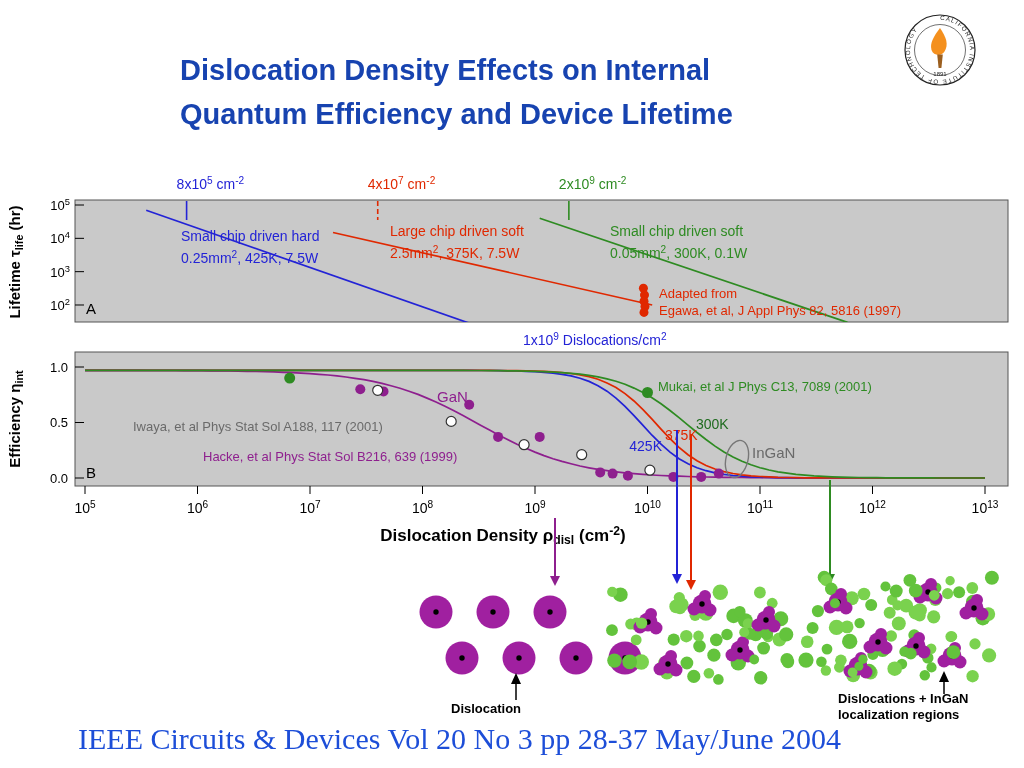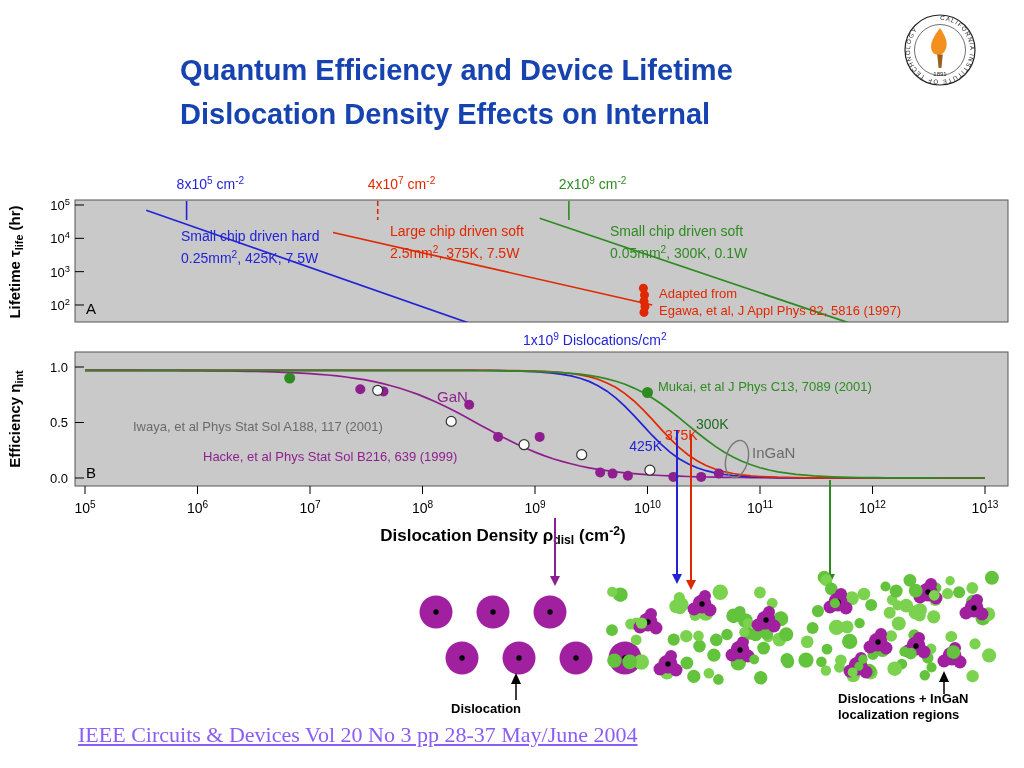--- a/index.html
+++ b/index.html
@@ -1,32 +1,32 @@
 <!DOCTYPE html>
 <html><head>
 <meta charset="utf-8">
 <style>
   html,body{margin:0;padding:0;background:#ffffff;}
   .slide{position:relative;width:1024px;height:768px;background:#ffffff;overflow:hidden;
          font-family:"Liberation Sans",sans-serif;}
   .title-block{position:absolute;left:180px;top:48px;font-family:"Liberation Sans",sans-serif;
                font-weight:bold;font-size:29px;line-height:44px;color:#1743b0;}
   .citation{position:absolute;left:78px;top:722px;font-family:"Liberation Serif",serif;
-            font-size:22px;color:#8b5cf6;text-decoration:underline;}
+            font-size:30px;color:#1d4ed8;}
   #figure-svg{position:absolute;left:0;top:0;font-family:"Liberation Sans",sans-serif;}
   #logo-svg{position:absolute;left:903px;top:12px;}
 </style>
 </head>
 <body>
 
 <div class="slide">
 
   <div class="title-block">
+    <div>Dislocation Density Effects on Internal</div>
     <div>Quantum Efficiency and Device Lifetime</div>
-    <div>Dislocation Density Effects on Internal</div>
   </div>
 
   <svg id="logo-svg" width="74" height="78">
     <circle cx="37" cy="38" r="35" fill="#ffffff" stroke="#222222" stroke-width="1.2"></circle>
     <circle cx="37" cy="38" r="25.5" fill="none" stroke="#333333" stroke-width="0.7"></circle>
     <path id="logoRingPath" d="M37,8 a30,30 0 1,1 -0.02,0" fill="none"></path>
     <text font-size="6.2" fill="#222222" letter-spacing="1.1"><textPath href="#logoRingPath">CALIFORNIA INSTITUTE OF TECHNOLOGY</textPath></text>
     <path d="M37,16 C43,25 46,32 41.5,39.5 C38.5,44.5 30.5,44 28.5,38 C26.5,31 31,24 37,16 Z" fill="#f4901e"></path>
     <path d="M34.2,42.5 L39.8,42.5 L38.4,56 L35.6,56 Z" fill="#9b5f1f"></path>
     <text x="37" y="64" font-size="6" text-anchor="middle" fill="#222222">1891</text>

